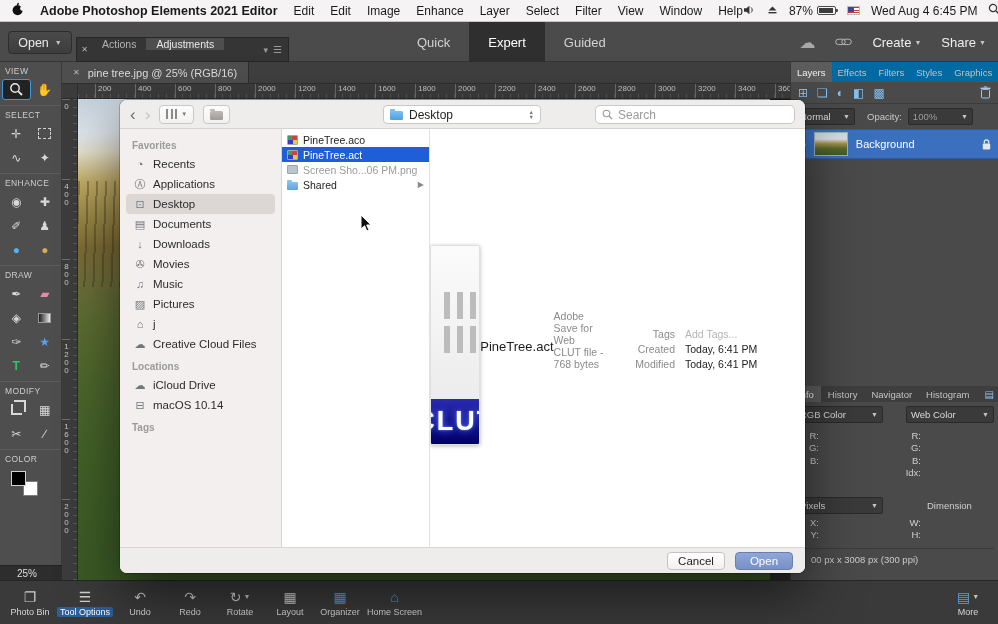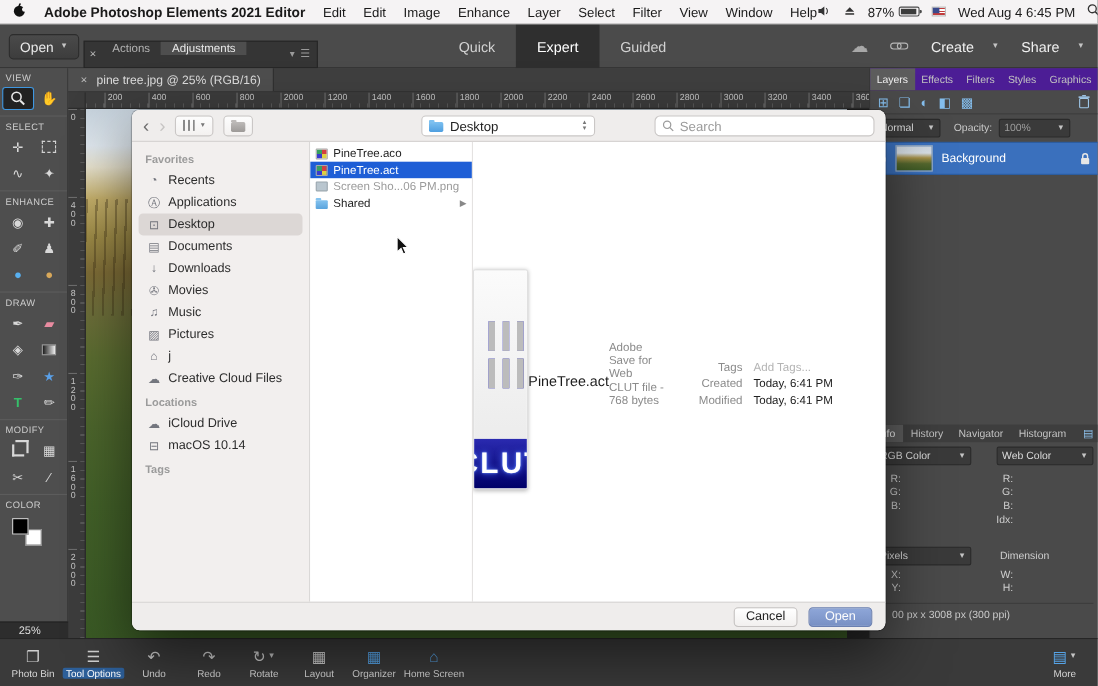--- a/index.html
+++ b/index.html
@@ -27,21 +27,21 @@
   .float-panel{position:absolute;left:76px;top:15px;width:213px;height:25px;background:#353535;border:1px solid #262626;display:flex;align-items:stretch}
   .fp-close{width:15px;display:flex;align-items:center;justify-content:center;color:#b5b5b5;font-size:8px}
   .fp-tab{padding:0 10px;display:flex;align-items:center;font-size:10.5px;color:#b2b2b2}
   .fp-tab.active{background:#4e4e4e;color:#e8e8e8}
   .fp-menu{margin-left:auto;display:flex;align-items:center;gap:5px;color:#9a9a9a;font-size:9px;padding-right:6px}
   .mode-tabs{position:absolute;left:398px;top:0;height:40px;display:flex;align-items:stretch}
   .mode-tab{padding:0 19px;display:flex;align-items:center;color:#d2d2d2;font-size:13px}
   .mode-tab.active{background:#2f2f2f;color:#fff}
   .appbar-right{position:absolute;right:12px;top:0;height:40px;display:flex;align-items:center;gap:20px;color:#efefef;font-size:13px}
   .cloud-glyph{color:#a8a8a8;font-size:16px}
-  .ab-dd{display:flex;align-items:center;gap:16px}
+  .ab-dd{display:flex;align-items:center;gap:3px}
 
   
   .toolbox{position:absolute;left:0;top:62px;width:62px;bottom:59px;background:#4e4e4e;border-right:1px solid #3a3a3a;overflow:hidden}
   .tb-label{font-size:8.5px;color:#cdcdcd;letter-spacing:.4px;padding:4px 5px 2px;border-top:1px solid #5c5c5c;margin-top:2px}
   .tb-label:first-child{border-top:none;margin-top:0}
   .tb-grid{display:grid;grid-template-columns:1fr 1fr;row-gap:3px;padding:1px 2px 3px}
   .tool{height:21px;display:flex;align-items:center;justify-content:center;position:relative}
   .tool .g{font-size:12px;color:#d8d8d8;line-height:1}
   .tool.selected{background:#222;border:1px solid #3f97e0;border-radius:3px}
   .i-marquee{width:13px;height:11px;border:1px dashed #d2d2d2}
@@ -62,21 +62,21 @@
   .rh-cell::before{content:"";position:absolute;left:0;top:0;bottom:0;width:1px;background:#6c6c6c}
   .ruler-corner{position:absolute;left:62px;top:84px;width:16px;height:15px;background:#3c3c3c;border-right:1px solid #2a2a2a;border-bottom:1px solid #2a2a2a}
   .ruler-v{position:absolute;left:62px;top:99px;width:16px;height:481px;background:#3c3c3c;border-right:1px solid #2a2a2a;overflow:hidden;background-image:repeating-linear-gradient(180deg,#585858 0 1px,transparent 1px 8px);background-size:4px 100%;background-position:100% 0;background-repeat:no-repeat}
   .rv-cell{height:80px;writing-mode:vertical-rl;text-orientation:upright;line-height:1;color:#c6c6c6;font-size:8px;padding-top:2px;border-top:1px solid #6c6c6c;letter-spacing:-1px}
   .canvas{position:absolute;left:78px;top:99px;width:712px;height:481px;background:#262626;overflow:hidden}
   .photo{position:absolute;left:0;top:0;width:692px;height:481px;background:linear-gradient(180deg,#c6d2dc 0%,#dde5ec 7%,#e4dfcb 11%,#c2ad69 17%,#9c8a47 24%,#7c6b36 31%,#6d6d3a 38%,#5a6c30 47%,#4c652c 60%,#426028 75%,#3a5a25 100%)}
   .photo::after{content:"";position:absolute;top:17%;height:22%;left:0;right:0;background:repeating-linear-gradient(92deg,rgba(55,42,18,.35) 0 2px,transparent 2px 9px)}
 
   
   .right-panels{position:absolute;left:790px;top:62px;width:208px;bottom:44px;background:#4a4a4a;border-left:1px solid #383838}
-  .rp-tabs{position:absolute;left:0;top:0;right:0;height:20px;background:#4c1d95;display:flex;align-items:stretch;overflow:hidden}
+  .rp-tabs{position:absolute;left:0;top:0;right:0;height:20px;background:#0369a1;display:flex;align-items:stretch;overflow:hidden}
   .rp-tab{padding:0 6px;display:flex;align-items:center;font-size:9.5px;color:#c2c2c2;white-space:nowrap}
   .rp-tab.active{background:#5d5d5d;color:#f1f1f1}
   .rp-tabmenu{margin-left:auto;display:flex;align-items:center;color:#8fc3ee;font-size:10px;padding:0 4px}
   .rp-icons{position:absolute;left:0;top:20px;right:0;height:22px;display:flex;align-items:center;gap:9px;padding:0 7px;border-bottom:1px solid #3d3d3d}
   .rp-ic{color:#85bfee;font-size:12px;line-height:1}
   .rp-trash{margin-left:auto;display:flex}
   .blend-row{position:absolute;left:0;top:42px;right:0;height:25px;display:flex;align-items:center;gap:6px;padding:0 4px}
   .dd{background:#3a3a3a;border:1px solid #2a2a2a;border-radius:2px;color:#dcdcdc;font-size:9.5px;display:flex;align-items:center;justify-content:space-between;padding:0 4px;height:17px}
   .blend-dd{width:60px}
   .op-label{color:#c9c9c9;font-size:9.5px;margin-left:6px}
@@ -91,21 +91,21 @@
   .lp-tab.active{background:#5d5d5d;color:#f1f1f1}
   .mode-row{position:absolute;left:0;top:344px;right:0;height:18px;display:flex;justify-content:space-between;padding:0 4px}
   .mode-dd{width:88px}
   .ro-col{position:absolute;font-size:9.5px;color:#cfcfcf}
   .ro-col .row{height:12.5px;display:flex;align-items:center}
   .ro-col .lbl{width:26px;text-align:right;margin-right:5px}
   #ro-left{left:2px;top:367px;width:95px}
   #ro-right{left:104px;top:367px;width:100px}
   .unit-row{position:absolute;left:0;top:434px;right:0;height:18px;display:flex;align-items:center;padding:0 4px}
   .unit-dd{width:88px}
-  .dim-label{margin-left:26px;font-size:9.5px;color:#cfcfcf}
+  .dim-label{margin-left:44px;font-size:9.5px;color:#cfcfcf}
   #pos-left{left:2px;top:454px;width:95px}
   #pos-right{left:104px;top:454px;width:100px}
   .rp-div{position:absolute;left:4px;right:4px;top:486px;height:1px;background:#3c3c3c}
   .docsize{position:absolute;left:20px;top:492px;font-size:9.5px;color:#cbcbcb;white-space:nowrap}
 
   
   .taskbar{position:absolute;left:0;right:0;bottom:0;height:44px;background:#3a3a3a;border-top:1px solid #262626;display:flex;align-items:center;padding:0 5px}
   .tk-item{min-width:50px;padding:0 2px;display:flex;flex-direction:column;align-items:center;gap:2px}
   .tk-icon{height:17px;display:flex;align-items:center;gap:2px;font-size:14px;color:#cfcfcf;line-height:1}
   .tk-icon.blue{color:#56a3e6}

